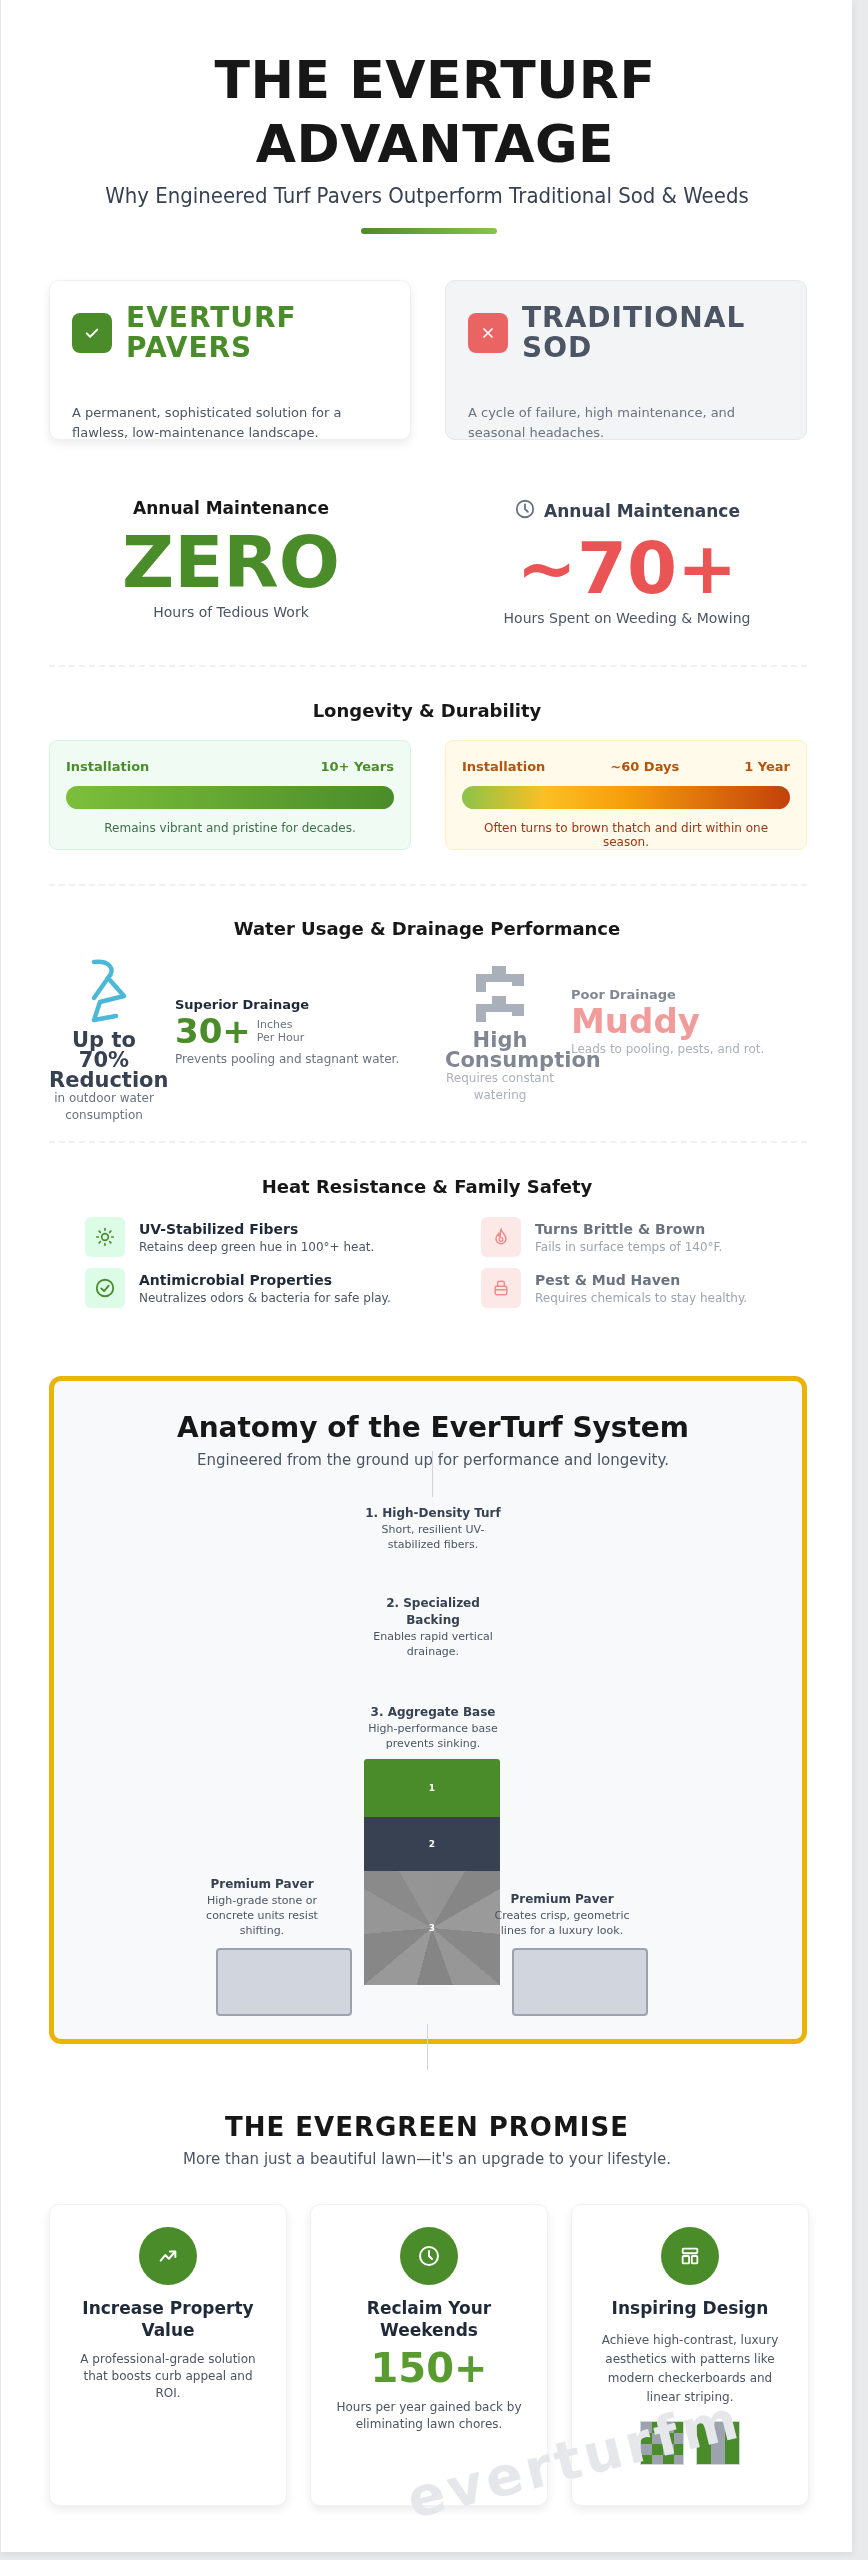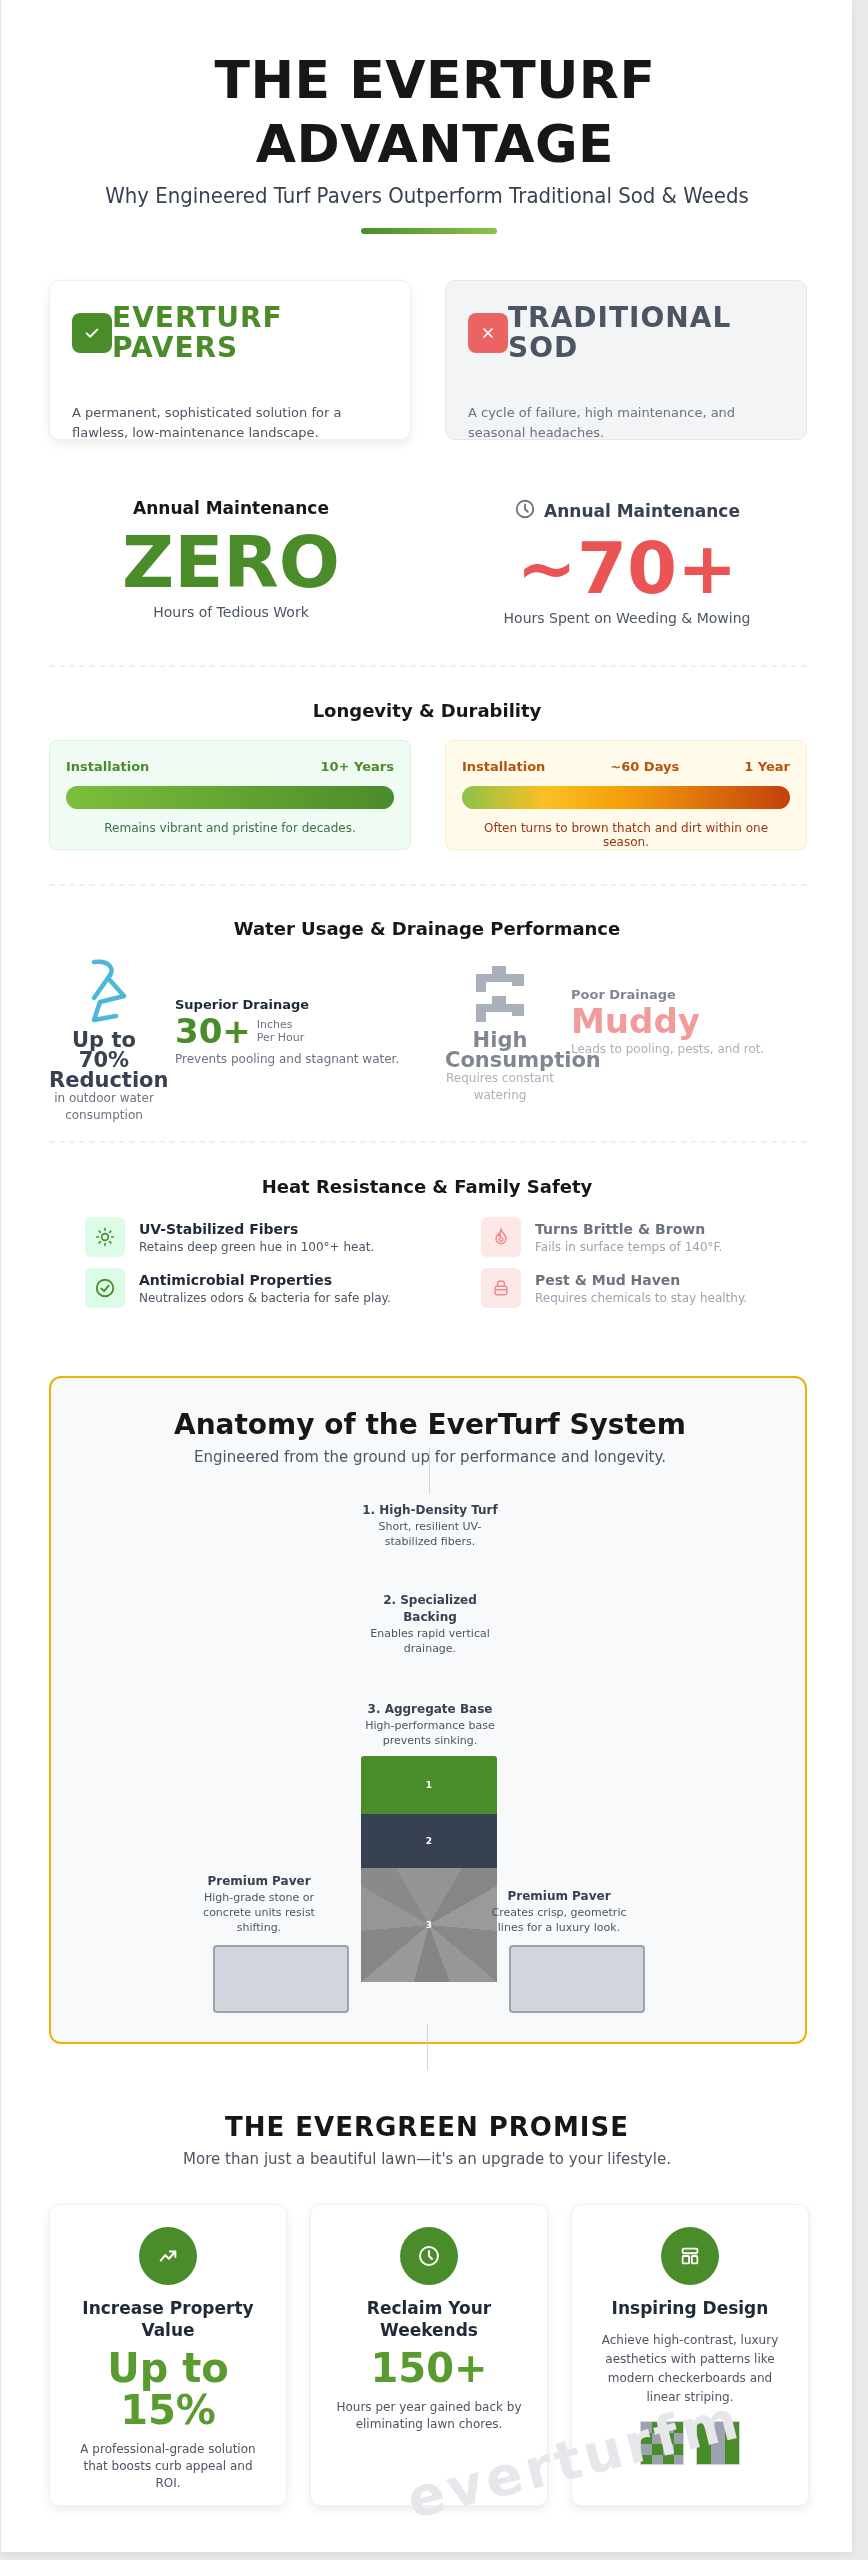--- a/index.html
+++ b/index.html
@@ -39,21 +39,21 @@
     background: linear-gradient(90deg, #4a8c2a, #8bc34a);
   }
 
   
   .intro-card {
     top: 280px; width: 362px; height: 160px; border-radius: 10px;
     padding: 22px 22px;
   }
   .intro-card.good { left: 48px; background: #fff; border: 1px solid #eef0f2; box-shadow: 0 4px 10px rgba(0,0,0,0.08); }
   .intro-card.bad { left: 444px; background: #f3f4f6; border: 1px solid #e5e7eb; }
-  .intro-head { display: flex; align-items: center; }
+  .intro-head { display: flex; align-items: center; gap: 14px; }
   .badge-icon {
     width: 40px; height: 40px; border-radius: 8px; flex: 0 0 40px;
     display: flex; align-items: center; justify-content: center;
     color: #fff; font-size: 20px; font-weight: 700;
   }
   .badge-icon.good { background: #4a8c2a; }
   .badge-icon.bad { background: #ea6464; }
   .intro-title { font-size: 28px; font-weight: 700; line-height: 30px; letter-spacing: 1px; }
   .intro-title.good { color: #4a8c2a; }
   .intro-title.bad { color: #4b5563; }
@@ -110,21 +110,21 @@
   .heat-item { display: flex; align-items: center; gap: 14px; padding-left: 36px; }
   .heat-icon { width: 40px; height: 40px; border-radius: 6px; display: flex; align-items: center; justify-content: center; }
   .heat-icon.good { background: #dcfce7; }
   .heat-icon.bad { background: #fde8e8; }
   .heat-title { font-size: 14px; font-weight: 700; color: #1f2937; }
   .heat-desc { font-size: 12px; color: #4b5563; margin-top: 3px; }
   .heat-item.bad .heat-title { color: #6b7280; }
   .heat-item.bad .heat-desc { color: #9ca3af; }
 
   
-  .anatomy { left: 48px; top: 1376px; width: 758px; height: 668px; background: #f8f9fb; border: 2px solid #eab308; border-radius: 12px; }
+  .anatomy { left: 48px; top: 1376px; width: 758px; height: 668px; background: #f8f9fb; border: 5px solid #eab308; border-radius: 12px; }
   .anat-title { left: 0; width: 758px; top: 30px; text-align: center; font-size: 28px; font-weight: 700; color: #171717; }
   .anat-sub { left: 0; width: 758px; top: 70px; text-align: center; font-size: 15px; color: #4b5563; }
   .vline { width: 1px; background: #d1d5db; }
   .layer-label { text-align: center; }
   .layer-label .t { font-size: 12px; font-weight: 700; color: #374151; line-height: 17px; }
   .layer-label .d { font-size: 11px; color: #4b5563; line-height: 15px; }
   .stack { left: 310px; top: 378px; width: 136px; }
   .stack .layer { width: 136px; display: flex; align-items: center; justify-content: center; color: #fff; font-size: 9px; font-weight: 700; }
   .paver { width: 136px; height: 68px; background: #d1d5de; border: 2px solid #9ca3af; border-radius: 4px; }
 
@@ -368,24 +368,20 @@
   <div class="abs promise-title">THE EVERGREEN PROMISE</div>
   <div class="abs promise-sub">More than just a beautiful lawn—it's an upgrade to your lifestyle.</div>
 
   <div class="abs p-card" style="left:48px;">
     <div class="p-icon">
       <svg width="22" height="22" viewBox="0 0 24 24">
           <path d="M4 17l5-6 4 4 7-8M14 7h6v6" stroke="#fff" stroke-width="2.2" fill="none" stroke-linecap="round" stroke-linejoin="round"></path>
         </svg>
     </div>
     <div class="p-title">Increase Property Value</div>
-    <div class="p-value">
-      <div>Up to</div>
-      <div>15%</div>
-    </div>
     <div class="p-desc">A professional-grade solution that boosts curb appeal and ROI.</div>
   </div>
 
   <div class="abs p-card" style="left:309px;">
     <div class="p-icon">
       <svg width="24" height="24" viewBox="0 0 24 24">
           <circle cx="12" cy="12" r="9" stroke="#fff" stroke-width="2" fill="none"></circle>
           <path d="M12 7v5l3 3" stroke="#fff" stroke-width="2" fill="none" stroke-linecap="round"></path>
         </svg>
     </div>

